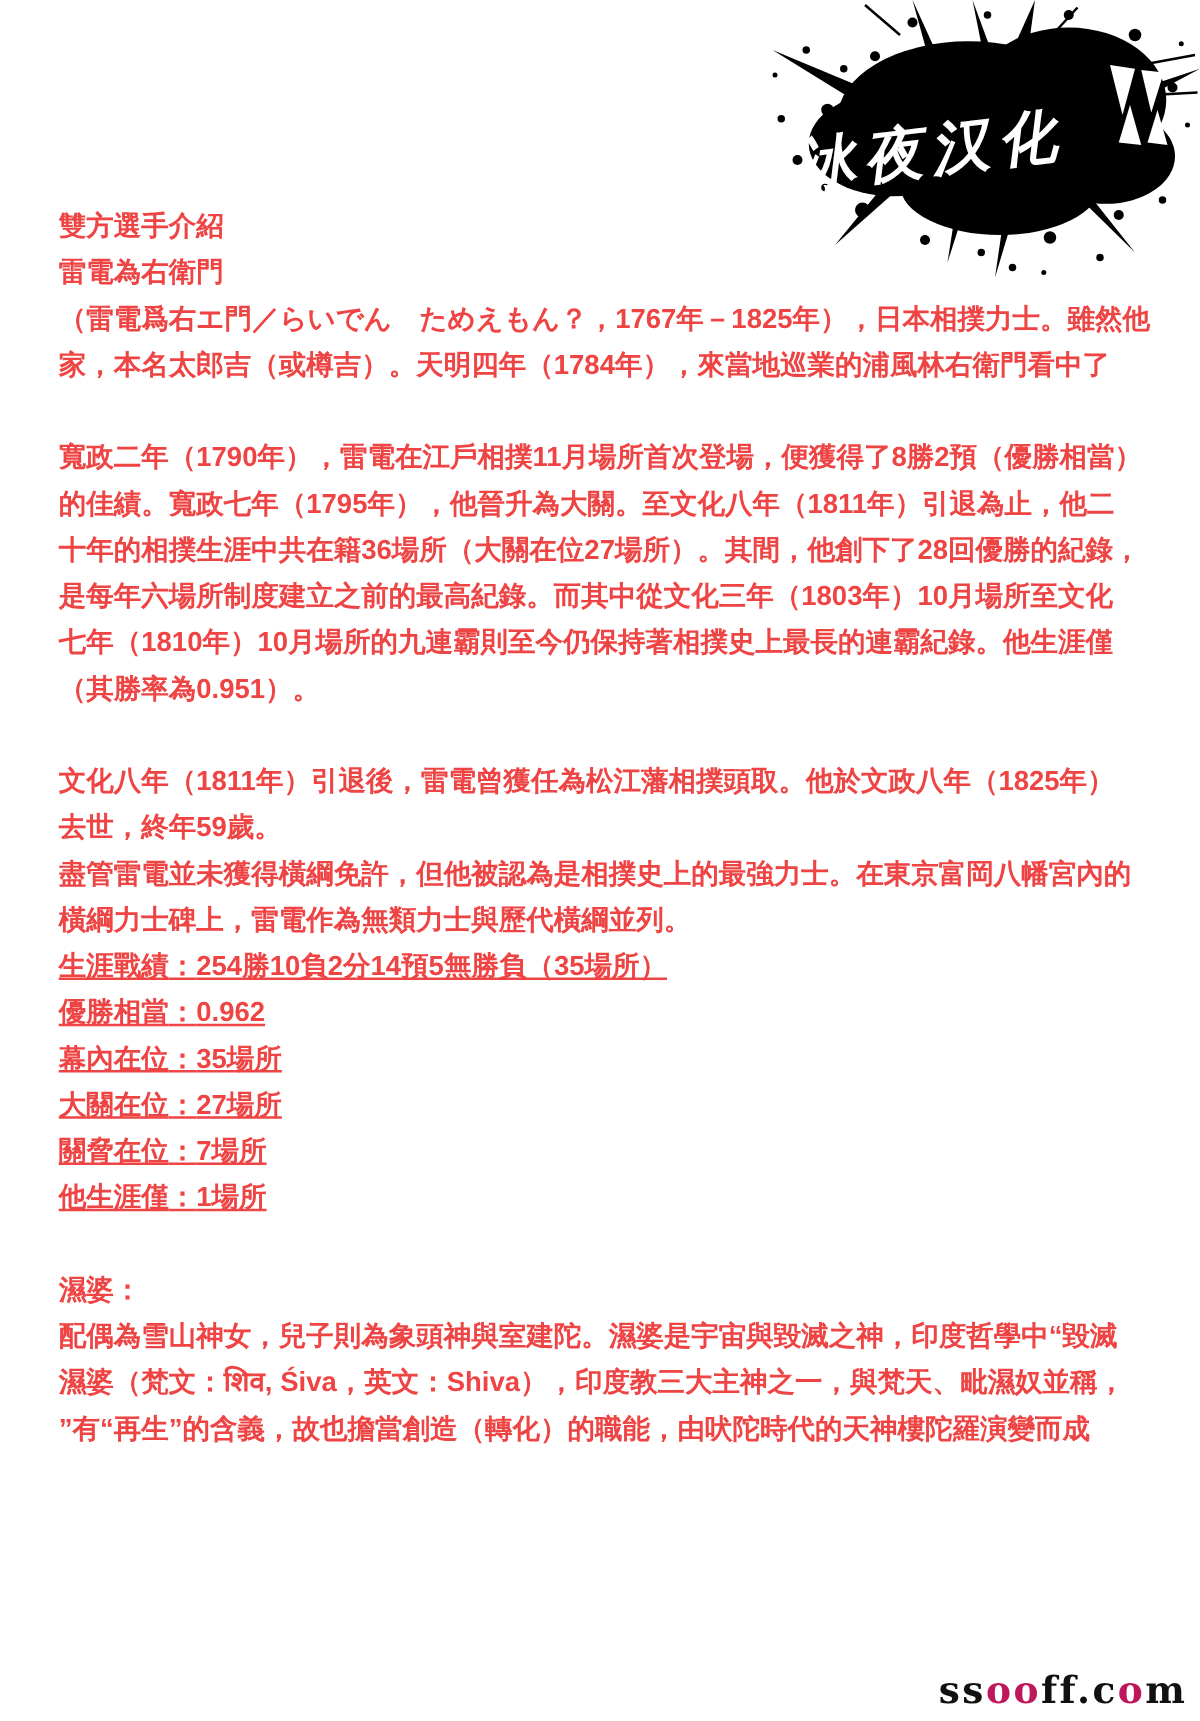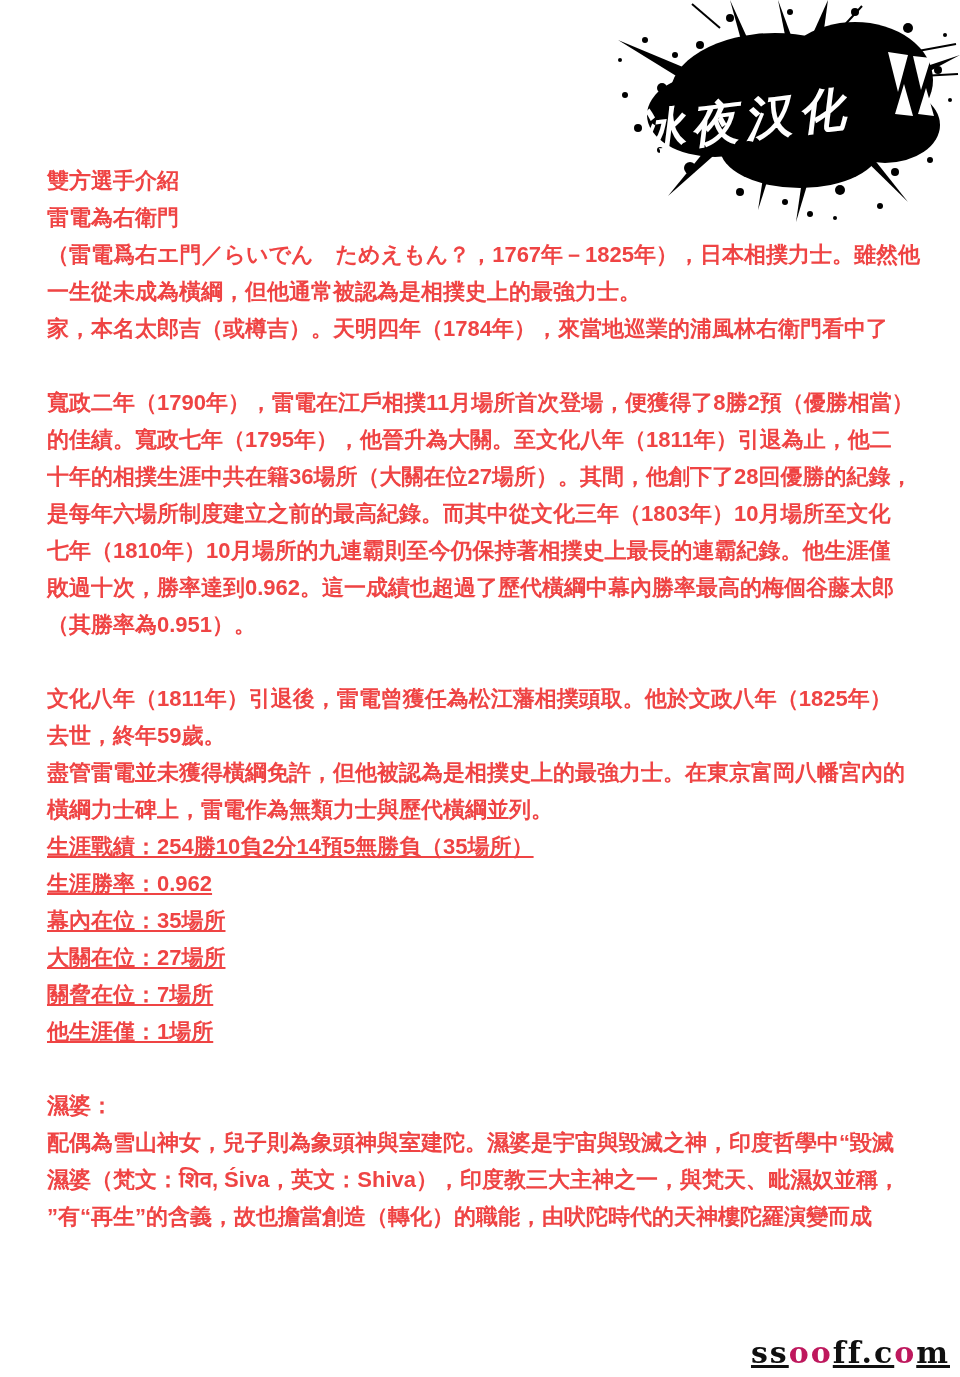--- a/index.html
+++ b/index.html
@@ -44,21 +44,21 @@
     position: absolute;
     right: 10px;
     bottom: 7px;
     font-family: "DejaVu Serif", serif;
     font-size: 30px;
     font-weight: 700;
     letter-spacing: 2px;
     color: #101010;
   }
   .wm-green { color: #be185d; }
-  .wm-black { color: #101010; text-decoration: underline; }
+  .wm-black { color: #101010; }
 </style>
 </head>
 <body>
 
 <div class="page">
 
   <div class="logo-wrap">
     <svg viewBox="0 0 360 230" xmlns="http://www.w3.org/2000/svg">
       <g fill="#000000">
 
@@ -123,47 +123,45 @@
       <text x="36" y="132" font-size="47" fill="#ffffff" font-weight="bold" font-style="italic" letter-spacing="7" transform="rotate(-7 180 115)">冰夜汉化</text>
     </svg>
   </div>
 
   <div class="content">
 
     <div class="block">
         <div class="line">雙方選手介紹</div>
         <div class="line">雷電為右衛門</div>
         <div class="line">（雷電爲右エ門／らいでん　ためえもん？，1767年－1825年），日本相撲力士。雖然他</div>
-        <div class="line">一生從未成為橫綱，但他通常被認為是相撲史上的最強力士。</div>
         <div class="line">家，本名太郎吉（或樽吉）。天明四年（1784年），來當地巡業的浦風林右衛門看中了</div>
       </div>
 
     <div class="block">
         <div class="line">寬政二年（1790年），雷電在江戶相撲11月場所首次登場，便獲得了8勝2預（優勝相當）</div>
         <div class="line">的佳績。寬政七年（1795年），他晉升為大關。至文化八年（1811年）引退為止，他二</div>
         <div class="line">十年的相撲生涯中共在籍36場所（大關在位27場所）。其間，他創下了28回優勝的紀錄，</div>
         <div class="line">是每年六場所制度建立之前的最高紀錄。而其中從文化三年（1803年）10月場所至文化</div>
         <div class="line">七年（1810年）10月場所的九連霸則至今仍保持著相撲史上最長的連霸紀錄。他生涯僅</div>
-        <div class="line">敗過十次，勝率達到0.962。這一成績也超過了歷代橫綱中幕內勝率最高的梅個谷藤太郎</div>
         <div class="line">（其勝率為0.951）。</div>
       </div>
 
     <div class="block">
       <div>
           <div class="line">文化八年（1811年）引退後，雷電曾獲任為松江藩相撲頭取。他於文政八年（1825年）</div>
           <div class="line">去世，終年59歲。</div>
           <div class="line">盡管雷電並未獲得橫綱免許，但他被認為是相撲史上的最強力士。在東京富岡八幡宮內的</div>
           <div class="line">橫綱力士碑上，雷電作為無類力士與歷代橫綱並列。</div>
         </div>
 
       <div class="stat-row">
         <span>生涯戰績</span><span>：</span><span>254勝10負2分14預5無勝負（35場所）</span>
       </div>
       <div class="stat-row">
-        <span>生涯勝率</span><span>：</span><span>0.962</span>
+        <span>優勝相當</span><span>：</span><span>0.962</span>
       </div>
       <div class="stat-row">
         <span>幕內在位</span><span>：</span><span>35場所</span>
       </div>
       <div class="stat-row">
         <span>大關在位</span><span>：</span><span>27場所</span>
       </div>
       <div class="stat-row">
         <span>關脅在位</span><span>：</span><span>7場所</span>
       </div>

